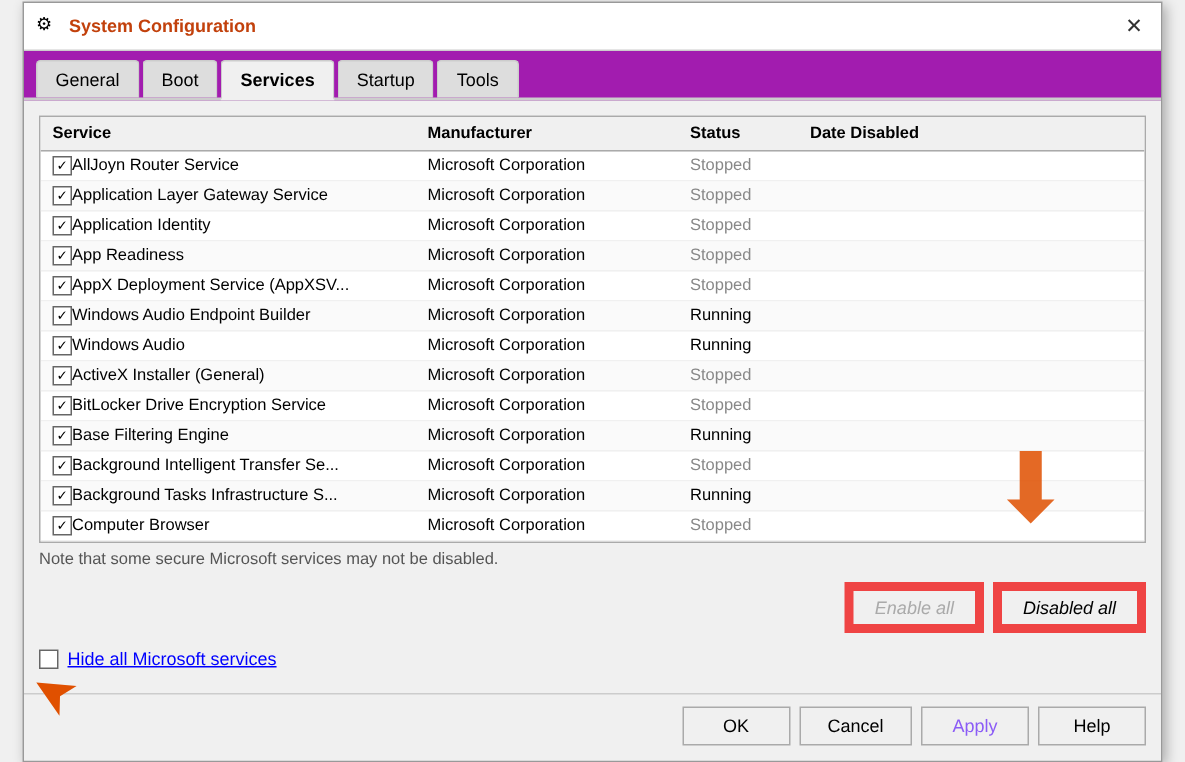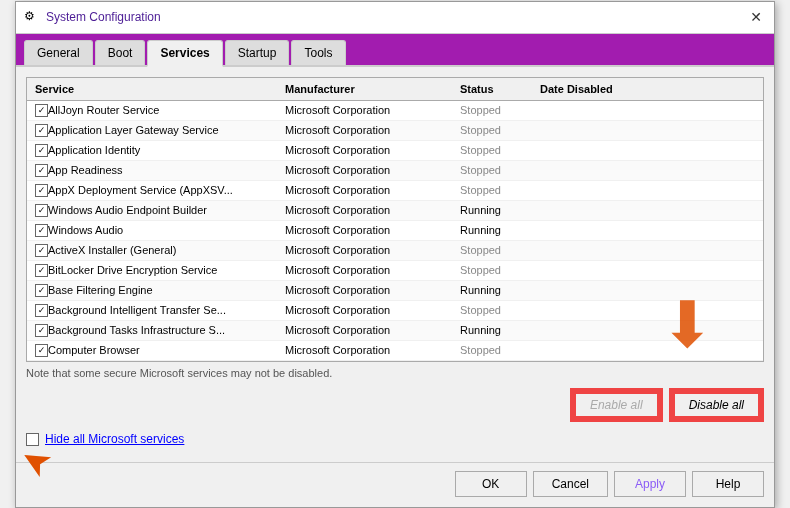--- a/index.html
+++ b/index.html
@@ -35,22 +35,22 @@
       display: flex;
       align-items: center;
       gap: 6px;
     }
     .title-icon {
       width: 16px;
       height: 16px;
     }
     .title-text {
       font-size: 12px;
-      font-weight: normal;
-      color: #4c1d95;
+      font-weight: bold;
+      color: #c2410c;
     }
     .close-btn {
       width: 20px;
       height: 20px;
       display: flex;
       align-items: center;
       justify-content: center;
       cursor: pointer;
       font-size: 14px;
       color: #333;
@@ -360,21 +360,21 @@
       <div class="cell status-stopped">Stopped</div>
       <div class="cell"></div>
     </div>
         </div>
     </div>
 
     <div class="note-text">Note that some secure Microsoft services may not be disabled.</div>
 
     <div class="bottom-actions">
       <button class="btn disabled">Enable all</button>
-      <button class="btn">Disable all</button>
+      <button class="btn">Disabled all</button>
     </div>
 
     <div class="hide-section">
       <div class="hide-checkbox"></div>
       <span class="hide-label">Hide all Microsoft services</span>
 
       <div style="position:absolute; left:-5px; bottom:-30px; font-size:36px; color:#e05000; transform: scaleX(-1) rotate(-30deg);">➤</div>
     </div>
 
     <div style="position:absolute; right:60px; bottom:100px; font-size:64px; color:#e05000; opacity:0.85;">⬇</div>

